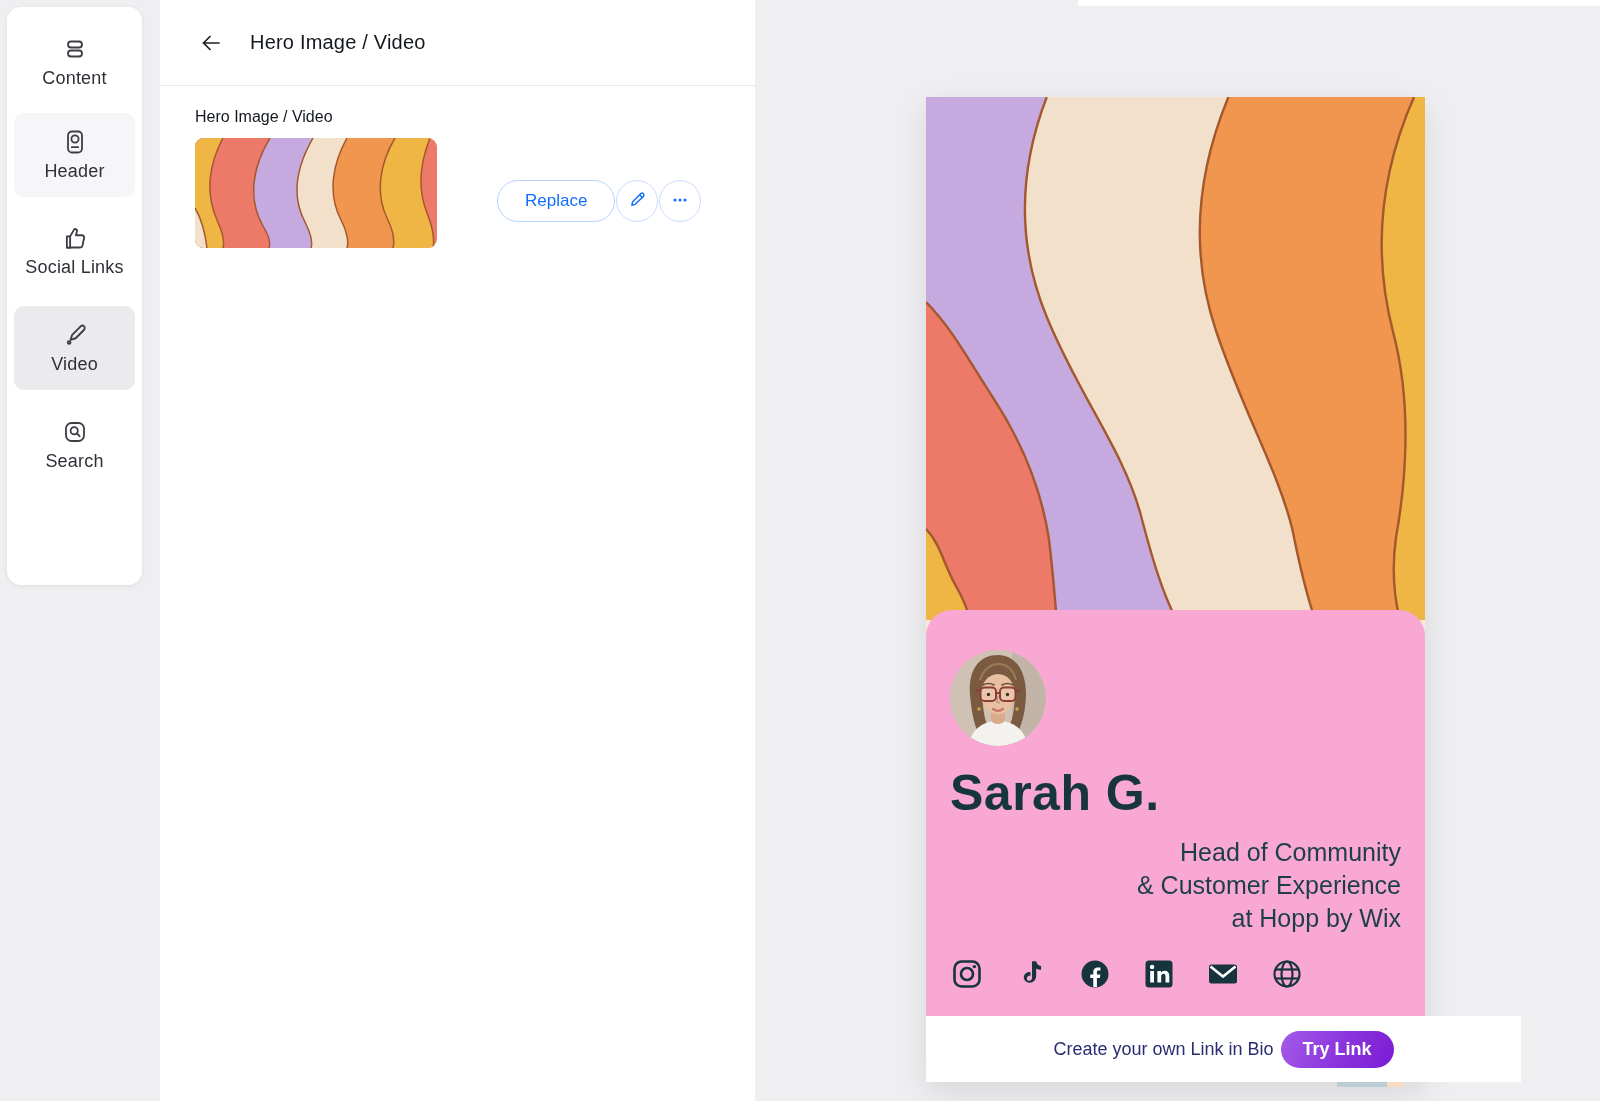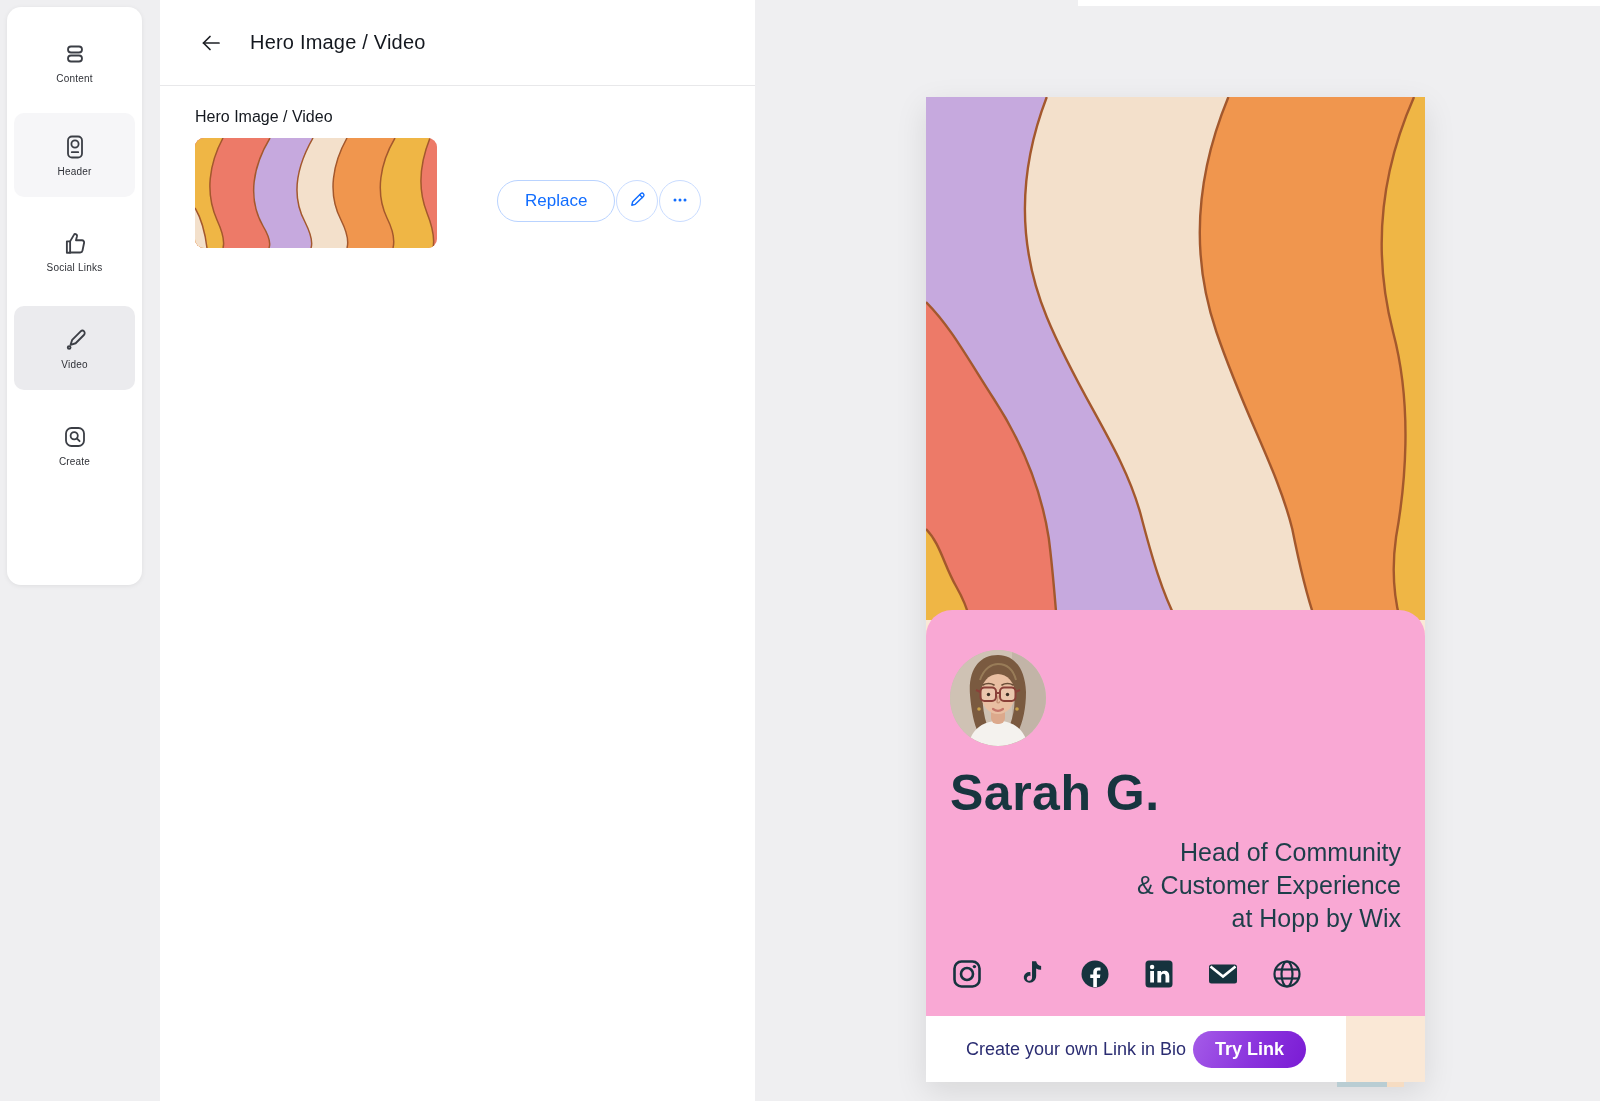--- a/index.html
+++ b/index.html
@@ -15,21 +15,21 @@
     position:absolute; left:7px; top:7px; width:135px; height:578px;
     background:#ffffff; border-radius:14px;
     box-shadow:0 1px 5px rgba(0,0,0,.07);
   }
   .side-item {
     position:absolute; left:7px; width:121px; height:84px;
     border-radius:10px; display:flex; flex-direction:column;
     align-items:center; justify-content:center; gap:6px;
     cursor:pointer;
   }
-  .side-item .lbl { font-size:10px; color:#2f3137; letter-spacing:.2px; }
+  .side-item .lbl { font-size:18px; color:#2f3137; letter-spacing:.2px; }
   .side-item svg { display:block; }
   .side-item.tinted { background:#f6f6f8; }
   .side-item.active { background:#ebebee; }
   
   .panel {
     position:absolute; left:160px; top:0; width:595px; height:1101px;
     background:#ffffff; border-radius:0 0 0 0;
   }
   .panel-header {
     position:relative; height:86px; border-bottom:1px solid #e8e8ea;
@@ -76,21 +76,21 @@
     background:#c9bdb1;
   }
   .profile-name {
     margin-top:18px; font-size:50px; font-weight:bold; color:#17353f;
     letter-spacing:.5px;
   }
   .profile-bio { margin-top:14px; font-size:25px; line-height:33px; color:#1d3e49;text-align:right; }
   .social-row { margin-top:22px; display:flex; align-items:center; gap:30px; }
   .social-row .sicon { width:34px; height:34px; display:flex; align-items:center; justify-content:center; cursor:pointer; }
   .banner {
-    position:absolute; left:0; top:919px; width:420px; height:66px;
+    position:absolute; left:0; top:919px; width:595px; height:66px;
     background:#ffffff; display:flex; align-items:center; justify-content:center; gap:7px;
   }
   .banner-text { font-size:18px; color:#2b2d72; }
   .try-btn {
     height:37px; padding:0 22px; border:none; border-radius:19px;
     background:linear-gradient(115deg,#a55ce8 0%,#8a33dd 55%,#7a1bd4 100%);
     color:#ffffff; font-size:18px; font-weight:bold; cursor:pointer;
     font-family:"Liberation Sans", sans-serif;
   }
   .sliver { position:absolute; top:985px; height:5px; }
@@ -144,21 +144,21 @@
   </div>
 
   <div class="side-item" style="top:396px">
     <span>
       <svg width="26" height="26" viewBox="0 0 26 26" fill="none" stroke="#3b3e45" stroke-width="1.8" stroke-linecap="round">
         <rect x="4" y="4" width="18" height="18" rx="5.5"></rect>
         <circle cx="12.2" cy="11.8" r="3.6"></circle>
         <path d="M14.9 14.5l2.7 2.7"></path>
       </svg>
     </span>
-    <span class="lbl">Create</span>
+    <span class="lbl">Search</span>
   </div>
 
 </nav>
 
 <section class="panel">
   <div class="panel-header">
     <span class="back-btn">
       <svg width="24" height="24" viewBox="0 0 24 24" fill="none" stroke="#1c1f24" stroke-width="1.7" stroke-linecap="round" stroke-linejoin="round">
         <path d="M20 12H4.5"></path>
           <path d="M11 5.5L4.5 12l6.5 6.5"></path>

